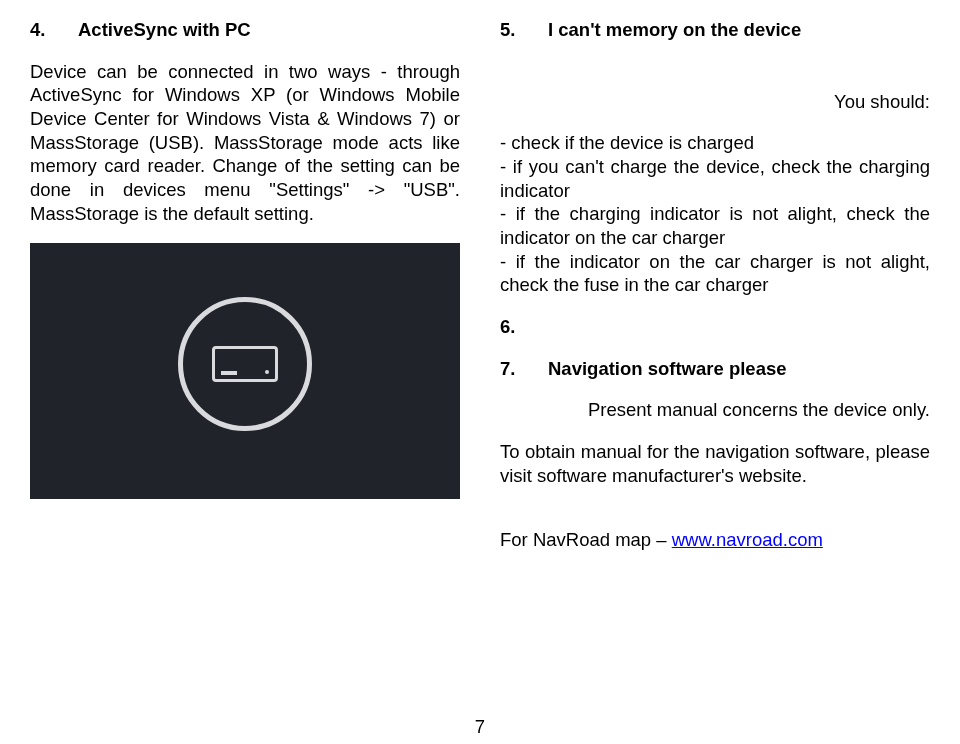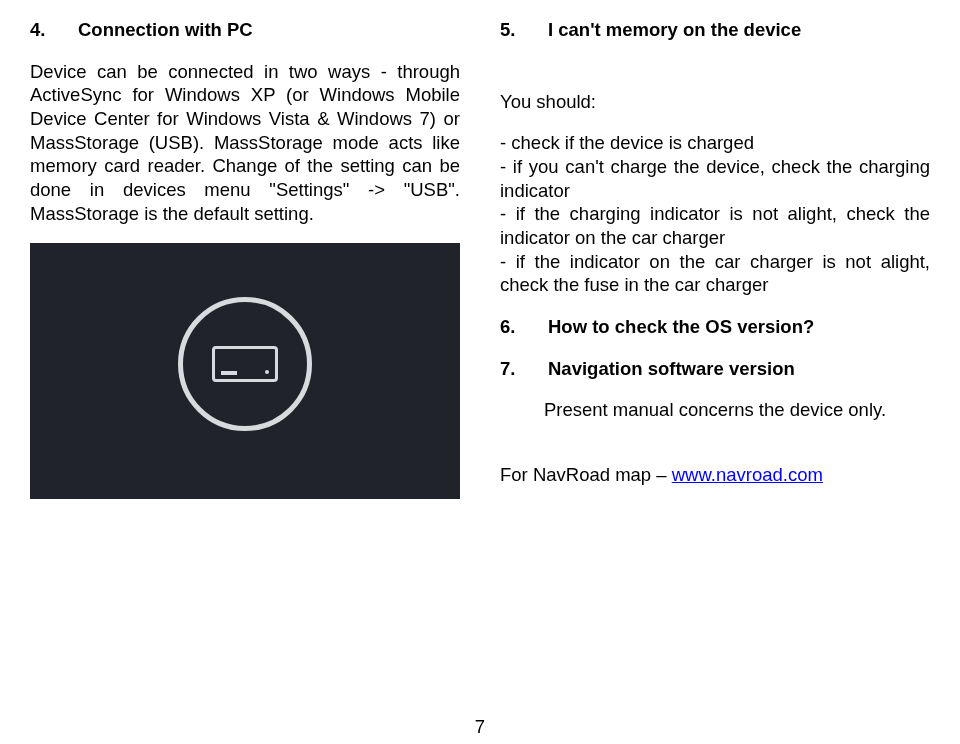--- a/index.html
+++ b/index.html
@@ -99,52 +99,52 @@
   .nolast p:last-child { margin-bottom: 0; }
 </style>
 </head>
 <body>
 
 <div class="page">
 
   <div class="col nolast">
     <div class="hrow">
       <span class="hnum">4.</span>
-      <span class="htxt">Connection with PC</span>
+      <span class="htxt">ActiveSync with PC</span>
     </div>
     <p>Device can be connected in two ways - through ActiveSync for Windows XP (or Windows Mobile Device Center for Windows Vista &amp; Windows 7) or MassStorage (USB). MassStorage mode acts like memory card reader. Change of the setting can be done in devices menu "Settings" -&gt; "USB". MassStorage is the default setting.</p>
 
     <div class="screenshot">
       <div class="circle">
         <div class="drive"></div>
       </div>
     </div>
   </div>
 
   <div class="col">
     <div class="hrow">
       <span class="hnum">5.</span>
       <span class="htxt">I can't memory on the device</span>
     </div>
-    <p style="text-align:left;margin-top:48px;">You should:</p>
+    <p style="text-align:right;margin-top:48px;">You should:</p>
     <p style="white-space:pre-line;">- check if the device is charged
 - if you can't charge the device, check the charging indicator
 - if the charging indicator is not alight, check the indicator on the car charger
 - if the indicator on the car charger is not alight, check the fuse in the car charger</p>
 
     <div class="hrow">
       <span class="hnum">6.</span>
-      <span class="htxt">How to check the OS version?</span>
     </div>
 
     <div class="hrow">
       <span class="hnum">7.</span>
-      <span class="htxt">Navigation software version</span>
+      <span class="htxt">Navigation software please</span>
     </div>
-    <p style="text-align:center;">Present manual concerns the device only.</p>
+    <p style="text-align:right;">Present manual concerns the device only.</p>
+    <p>To obtain manual for the navigation software, please visit software manufacturer's website.</p>
     <p style="text-align:left; margin-top:41px;">
       <span>For NavRoad map – </span><a class="link">www.navroad.com</a>
     </p>
   </div>
 
 </div>
 
 <div class="pagenum">7</div>
 
 </body></html>

